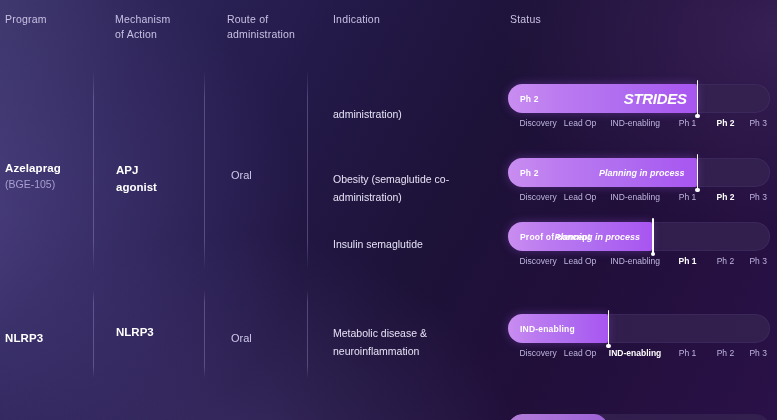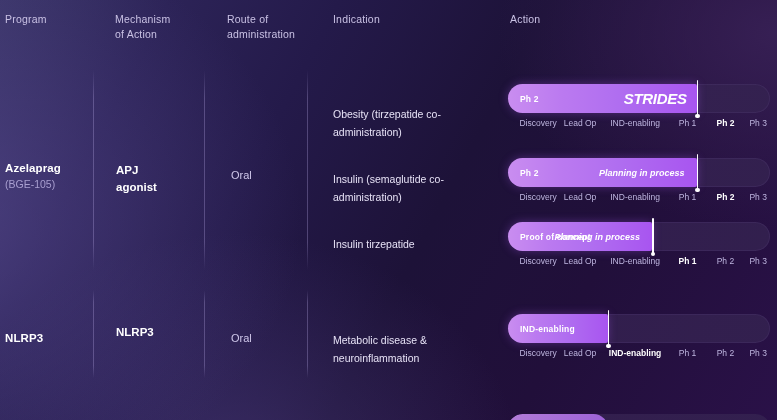--- a/index.html
+++ b/index.html
@@ -113,41 +113,40 @@
       <div>of Action</div>
     </div>
     <div class="cell c2">
       <div>Route of</div>
       <div>administration</div>
     </div>
     <div class="cell c3">
       <div>Indication</div>
     </div>
     <div class="cell c4">
-      <div>Action</div>
+      <div>Status</div>
     </div>
   </div>
 
   <div class="row" id="row0" style="top:70px;height:200px;">
     <div class="vline" style="left:93px;  top:0; height:200px;"></div>
     <div class="vline" style="left:204px; top:0; height:200px;"></div>
     <div class="vline" style="left:307px; top:0; height:200px;"></div>
 
     <div class="prog-name" style="top:92px;">Azelaprag</div>
     <div class="prog-sub" style="top:108px;">(BGE-105)</div>
 
     <div class="moa" style="top:92px;">
       <div>APJ</div>
       <div>agonist</div>
     </div>
 
     <div class="route" style="top:99px;">Oral</div>
 
     <div class="indication" style="top:35px;">
-      <div>Obesity (tirzepatide co-</div>
       <div>administration)</div>
     </div>
     <div class="status" style="top:14px;">
       <div class="track">
         <div class="fill sq-end" id="f00" style="width: 72%;">
           <span class="fill-label">Ph 2</span>
           <span class="brand">STRIDES</span>
         </div>
         <div class="marker" id="m00" style="left: 72%;"></div>
       </div>
@@ -155,21 +154,21 @@
           <div class="stage" style="left: 11.5%;">Discovery</div>
           <div class="stage" style="left: 27.5%;">Lead Op</div>
           <div class="stage" style="left: 48.5%;">IND-enabling</div>
           <div class="stage" style="left: 68.5%;">Ph 1</div>
           <div class="stage active" style="left: 83%;">Ph 2</div>
           <div class="stage" style="left: 95.5%;">Ph 3</div>
         </div>
     </div>
 
     <div class="indication" style="top:100px;">
-      <div>Insulin (semaglutide co-</div>
+      <div>Obesity (semaglutide co-</div>
       <div>administration)</div>
     </div>
     <div class="status" style="top:88px;">
       <div class="track">
         <div class="fill sq-end" id="f01" style="width: 72%;">
           <span class="fill-label">Ph 2</span>
           <span class="fill-note">Planning in process</span>
         </div>
         <div class="marker" id="m01" style="left: 72%;"></div>
       </div>
@@ -177,21 +176,21 @@
           <div class="stage" style="left: 11.5%;">Discovery</div>
           <div class="stage" style="left: 27.5%;">Lead Op</div>
           <div class="stage" style="left: 48.5%;">IND-enabling</div>
           <div class="stage" style="left: 68.5%;">Ph 1</div>
           <div class="stage active" style="left: 83%;">Ph 2</div>
           <div class="stage" style="left: 95.5%;">Ph 3</div>
         </div>
     </div>
 
     <div class="indication" style="top:165px;">
-      <div>Insulin tirzepatide</div>
+      <div>Insulin semaglutide</div>
       <div></div>
     </div>
     <div class="status" style="top:152px;">
       <div class="track">
         <div class="fill sq-end" id="f02" style="width: 55%;">
           <span class="fill-label">Proof of concept</span>
           <span class="fill-note">Planning in process</span>
         </div>
         <div class="marker" id="m02" style="left: 55%;"></div>
       </div>
@@ -213,21 +212,21 @@
 
     <div class="prog-name" style="top:42px;">NLRP3</div>
     <div class="prog-sub" style="top:58px;"></div>
 
     <div class="moa" style="top:34px;">
       <div>NLRP3</div>
     </div>
 
     <div class="route" style="top:42px;">Oral</div>
 
-    <div class="indication" style="top:41px;">
+    <div class="indication" style="top:34px;">
       <div>Metabolic disease &amp;</div>
       <div>neuroinflammation</div>
     </div>
     <div class="status" style="top:24px;">
       <div class="track">
         <div class="fill sq-end" id="f10" style="width: 38%;">
           <span class="fill-label">IND-enabling</span>
           <span class="fill-note"></span>
         </div>
         <div class="marker" id="m10" style="left: 38%;"></div>

